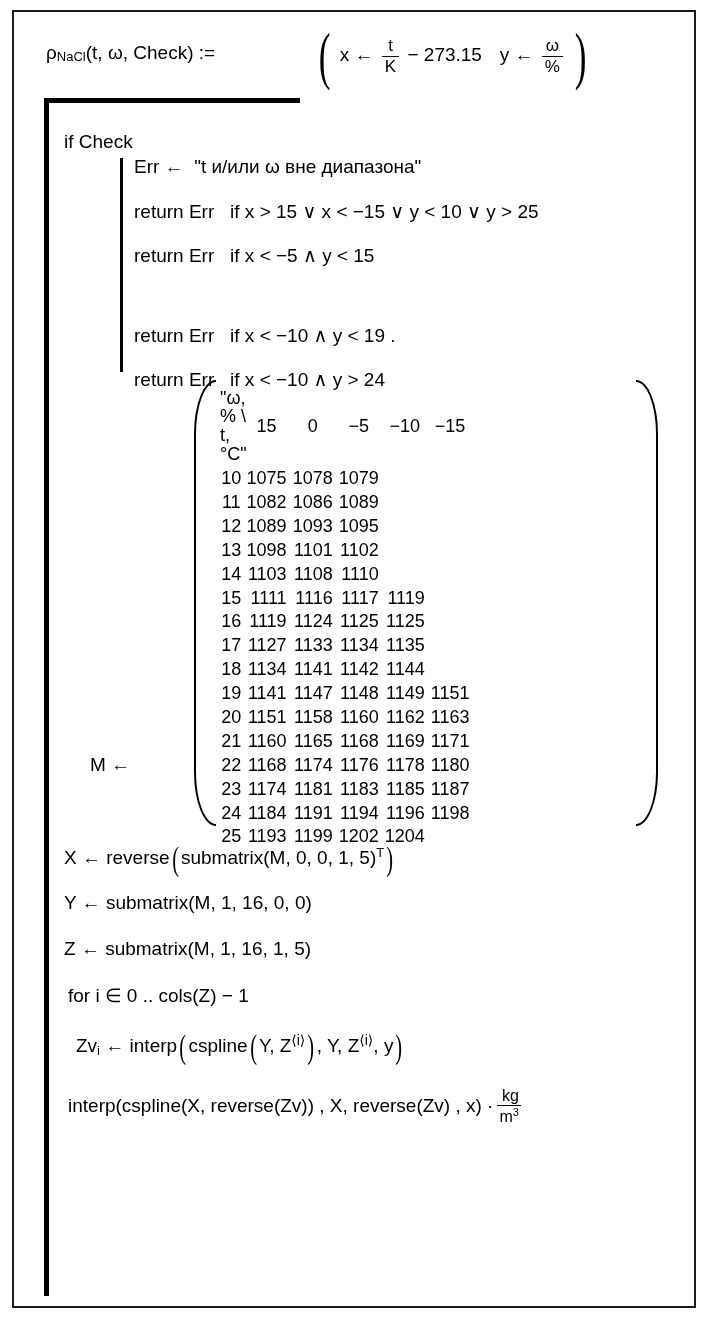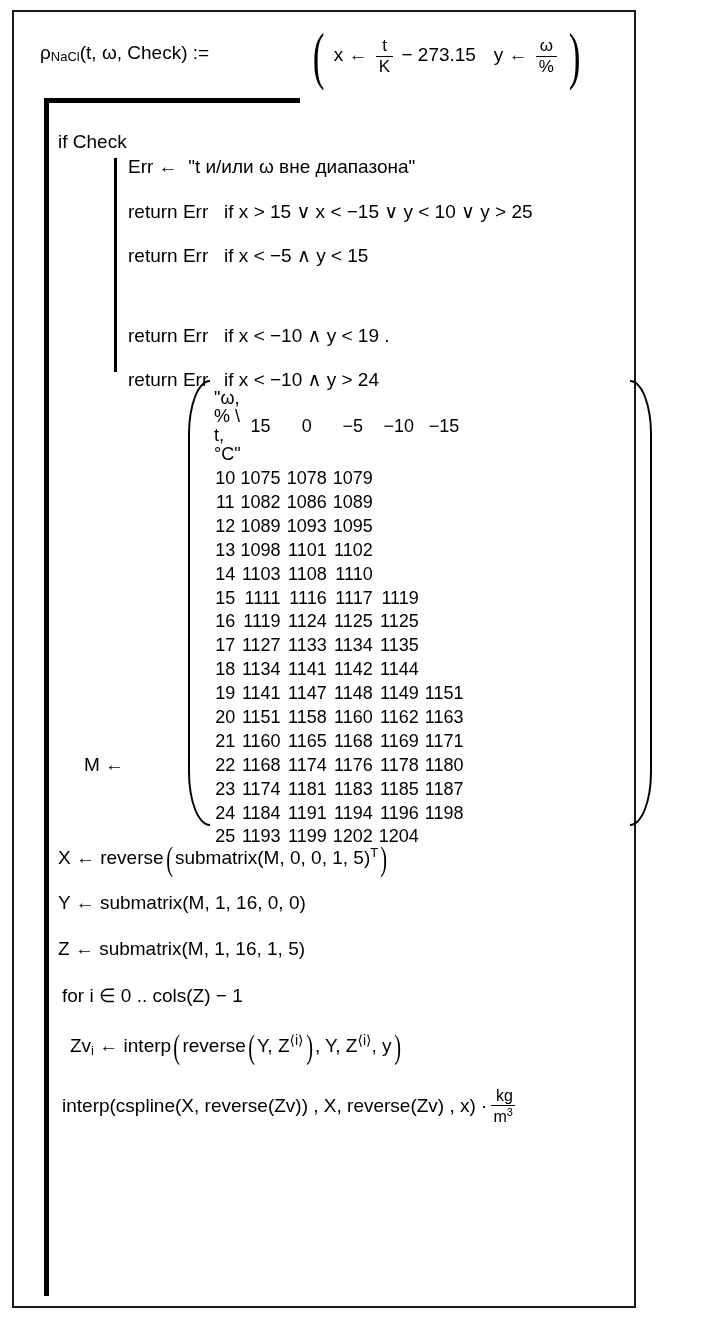--- a/index.html
+++ b/index.html
@@ -16,26 +16,26 @@
   }
   .page {
     position: relative;
     width: 710px;
     height: 1321px;
     box-sizing: border-box;
     padding: 10px 12px;
   }
   .frame {
     position: relative;
-    width: 624px;
+    width: 684px;
     height: 1298px;
     box-sizing: border-box;
     border: 2px solid #1a1a1a;
     background: #fff;
-    padding: 8px 10px 6px 4px;
+    padding: 8px 10px 6px 10px;
   }
   
   .progbar {
     position: absolute;
     left: 30px;
     top: 86px;
     width: 5px;
     height: 1198px;
     background: #000;
   }
@@ -449,21 +449,21 @@
       <div class="tail t1">
         <span>X ← reverse</span><span class="bigparen2">(</span><span>submatrix(M, 0, 0, 1, 5)</span><sup class="tt">T</sup><span class="bigparen2">)</span>
       </div>
 
       <div class="tail t2">Y ← submatrix(M, 1, 16, 0, 0)</div>
       <div class="tail t3">Z ← submatrix(M, 1, 16, 1, 5)</div>
       <div class="tail t4">for   i ∈ 0 ..  cols(Z) − 1</div>
 
       <div class="tail t5">
         <span>Zv</span><sub class="ii">i</sub>
-        <span>← interp</span><span class="bigparen2">(</span><span>reverse</span><span class="bigparen2">(</span><span>Y, Z</span><sup class="angle">⟨i⟩</sup><span class="bigparen2">)</span><span>, Y, Z</span><sup class="angle">⟨i⟩</sup><span>, y</span><span class="bigparen2">)</span>
+        <span>← interp</span><span class="bigparen2">(</span><span>cspline</span><span class="bigparen2">(</span><span>Y, Z</span><sup class="angle">⟨i⟩</sup><span class="bigparen2">)</span><span>, Y, Z</span><sup class="angle">⟨i⟩</sup><span>, y</span><span class="bigparen2">)</span>
       </div>
 
       <div class="tail t6">
         <span>interp(cspline(X, reverse(Zv)) , X, reverse(Zv) , x) ·</span><span class="unitfrac"><span class="num">kg</span><span class="den"><span>m</span><sup class="cube">3</sup></span></span>
       </div>
 
     </div>
   </div>
 </div>
 

